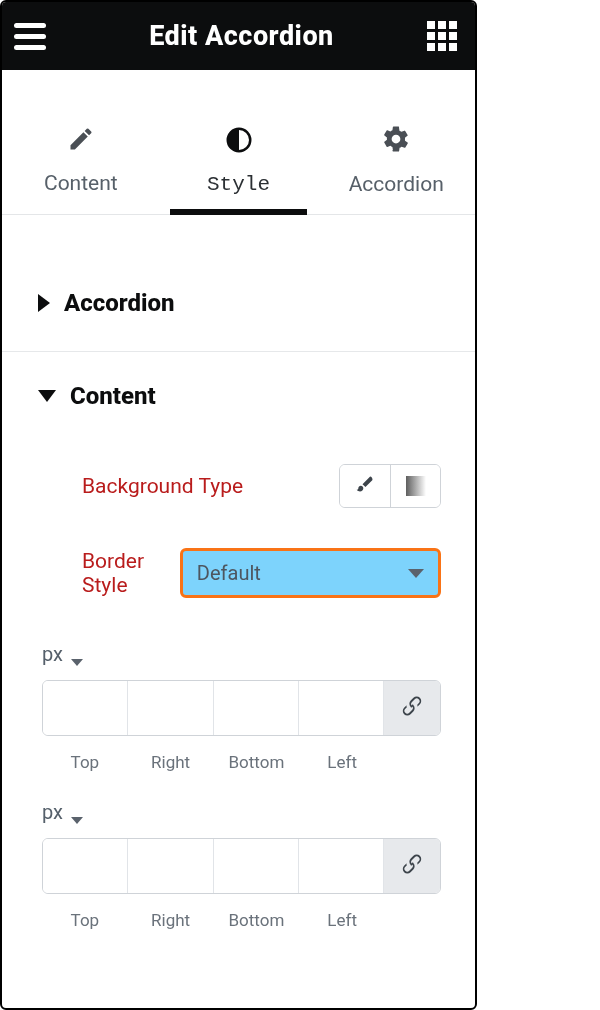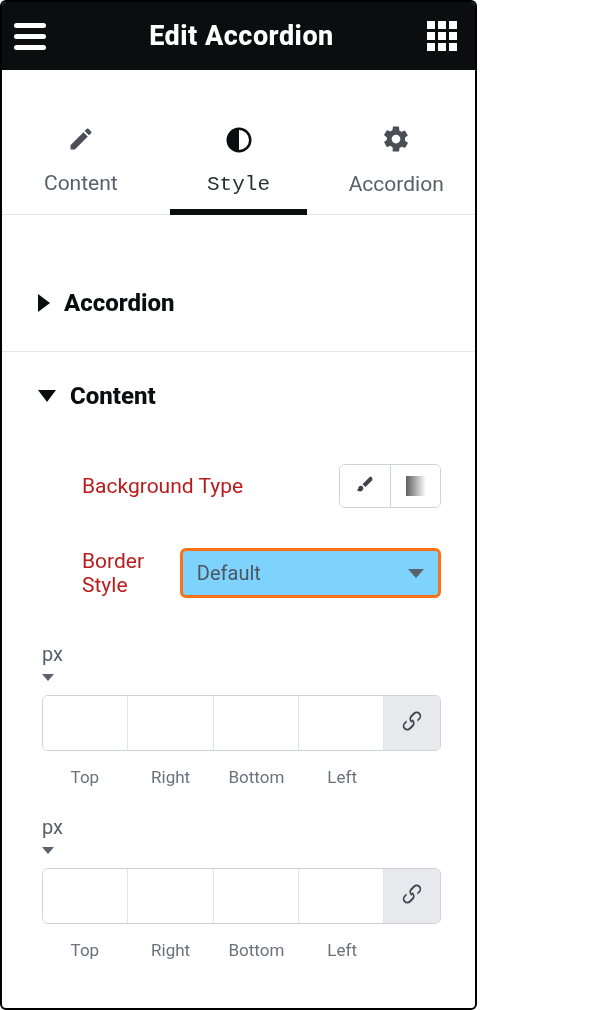--- a/index.html
+++ b/index.html
@@ -183,24 +183,23 @@
 
   
   .dim-row {
     display: flex; align-items: center; justify-content: space-between;
     padding: 24px 0 6px;
   }
   .dim-left { display: flex; align-items: center; gap: 28px; }
   .dim-label { font-size: 21px; color: #55606b; }
   .device-icon svg { fill: #3d444b; }
   .unit {
-    display: flex; align-items: flex-start; gap: 8px;
+    display: flex; align-items: flex-end; gap: 8px;
     font-size: 20px; color: #55606b;
     cursor: pointer;
-    flex-direction: column;
   }
   .unit .chev-sm {
     width: 0; height: 0;
     border-width: 7px 6px 0 6px;
     border-style: solid;
     border-color: #5a626c transparent transparent transparent;
   }
 
   
   .dim-fields {

